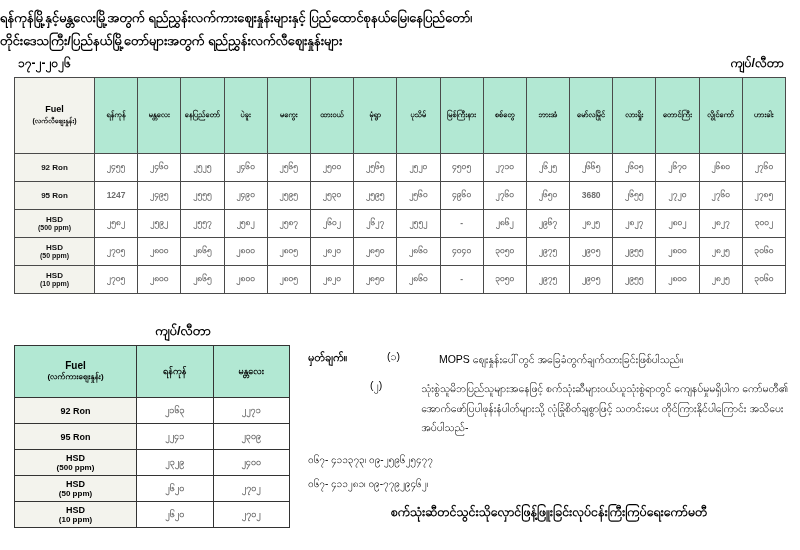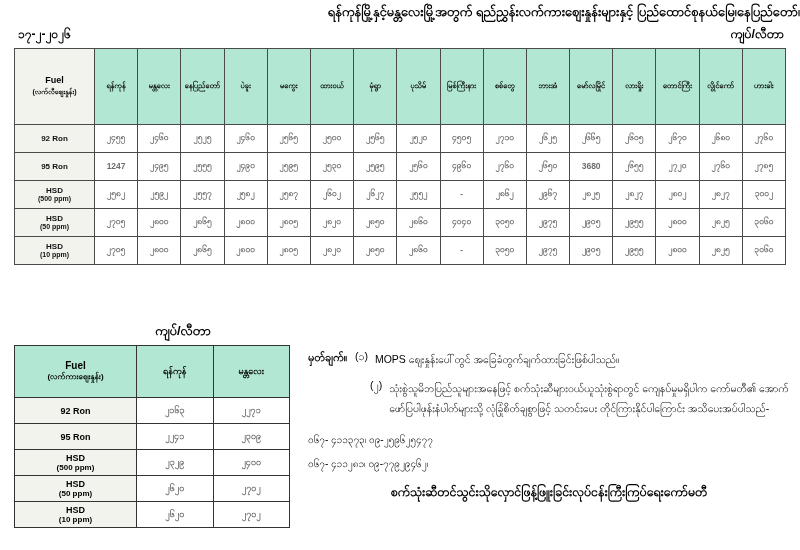--- a/index.html
+++ b/index.html
@@ -1,21 +1,21 @@
 <!DOCTYPE html>
 <html><head>
 <meta charset="utf-8">
 <style>
   * { box-sizing: border-box; margin: 0; padding: 0; }
   html, body { width: 800px; height: 550px; overflow: hidden; background: #ffffff;
     font-family: "Liberation Sans", "DejaVu Sans", sans-serif; color: #000; }
   .page { position: relative; width: 800px; height: 550px; }
 
   
-  .titles { padding-top: 1px; text-align: right; }
+  .titles { padding-top: 7px; text-align: left; }
   .title-line { font-size: 13px; font-weight: bold; line-height: 1.75; }
   .meta-row { display: flex; justify-content: space-between; align-items: flex-end;
     padding: 2px 16px 4px 18px; gap: 23px; }
   .date { font-size: 12px; font-weight: bold; }
   .unit { font-size: 12.5px; font-weight: bold; }
 
   
   table.retail { border-collapse: collapse; table-layout: fixed; width: 772px;
     margin: 0 14px; }
   table.retail th, table.retail td { border: 1px solid #4a4a4a; text-align: center;
@@ -44,38 +44,39 @@
   table.wholesale thead th.fuel-th2 { font-size: 8px; }
   table.wholesale thead th.fuel-th2 .fh1 { font-size: 10px; }
   table.wholesale tbody th { background: #f3f3ed; font-size: 9px; font-weight: bold;
     height: 26px; padding: 1px; }
   table.wholesale tbody th .sub { font-size: 8px; }
   table.wholesale tbody td { background: #fff; font-size: 9px; color: #6e6e6e;
     font-weight: bold; }
 
   
   .bottom-right { position: absolute; left: 308px; top: 350px; width: 482px; }
-  .note-row { display: flex; align-items: flex-start; margin-bottom: 10px; }
+  .note-row { display: flex; align-items: flex-start; margin-bottom: 10px; gap: 32px; }
   .note-heading { font-size: 11px; font-weight: bold; white-space: nowrap;
     margin-right: 8px; }
   .note-num { font-size: 10.5px; white-space: nowrap; margin-right: 7px; }
   .note-text { font-size: 10.5px; line-height: 1.85; }
   .note-indent { margin-left: 62px; }
   .phones { text-align: left; margin-top: 6px; padding-right: 2px; }
   .phone-line { font-size: 10px; line-height: 2.4; }
   .footer-line { margin-top: 8px; text-align: center; font-size: 12.5px;
     font-weight: bold; font-family: Liberation Serif, serif; }
 </style>
 </head>
 <body>
 
 <div class="page">
 
   <div class="titles">
     <div class="title-line">ရန်ကုန်မြို့နှင့်မန္တလေးမြို့အတွက် ရည်ညွှန်းလက်ကားဈေးနှုန်းများနှင့် ပြည်ထောင်စုနယ်မြေ၊နေပြည်တော်၊</div>
+    <div class="title-line">တိုင်းဒေသကြီး/ပြည်နယ်မြို့တော်များအတွက် ရည်ညွှန်းလက်လီဈေးနှုန်းများ</div>
   </div>
 
   <div class="meta-row">
     <span class="date">၁၇-၂-၂၀၂၆</span>
     <span class="unit">ကျပ်/လီတာ</span>
   </div>
 
   <table class="retail">
     <colgroup>
       <col class="label-col">

